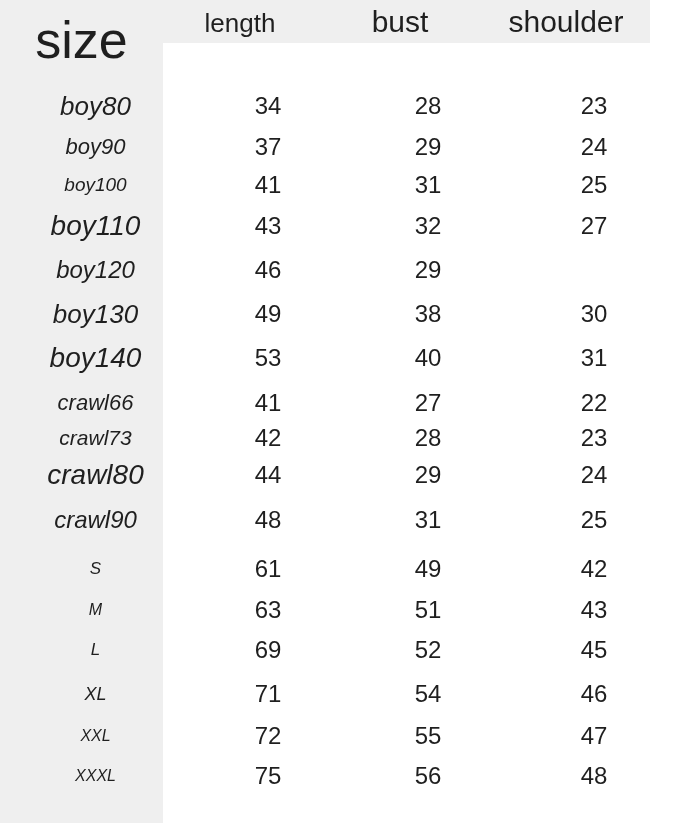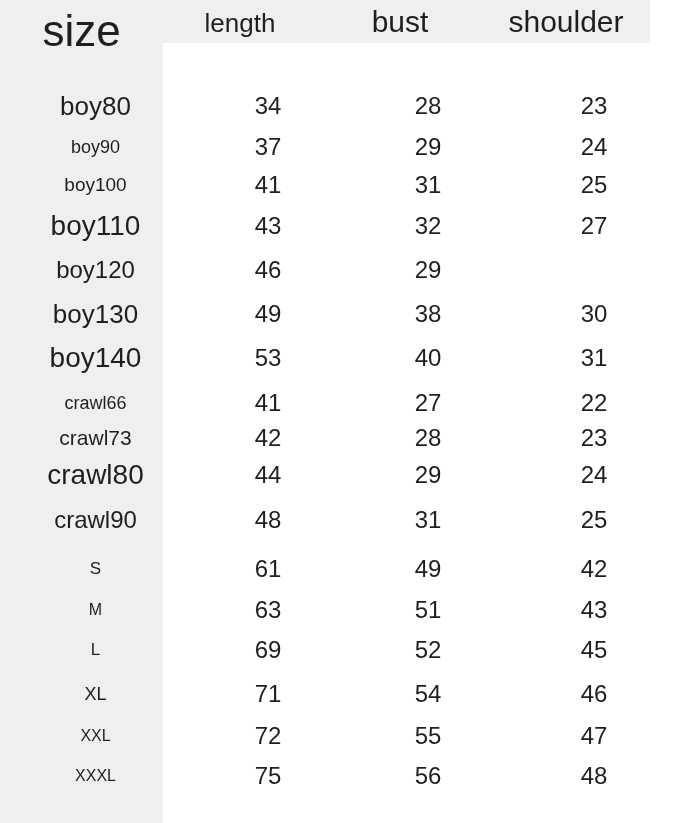--- a/index.html
+++ b/index.html
@@ -30,22 +30,22 @@
     height: 43px;
     background: #efefef;
   }
   .hcell {
     position: absolute;
     top: 0;
     text-align: center;
   }
   .h-size {
     left: 0; width: 163px;
-    top: 5px;
-    font-size: 44px;
+    top: 14px;
+    font-size: 52px;
     line-height: 52px;
   }
   .h-length {
     left: 163px; width: 154px;
     height: 45px; line-height: 47px;
     font-size: 26px;
   }
   .h-bust {
     left: 317px; width: 166px;
     height: 43px; line-height: 43px;
@@ -61,31 +61,31 @@
     left: 0;
     width: 683px;
     height: 40px;
     display: flex;
   }
   .cell {
     display: flex;
     align-items: center;
     justify-content: center;
   }
-  .c-size { width: 191px; }
+  .c-size { width: 191px; font-style: italic; }
   .c-num  { font-size: 24px; }
   .c2 { width: 154px; }
   .c3 { width: 166px; }
   .c4 { width: 166px; }
   .fs16 { font-size: 16px; }
   .fs17 { font-size: 17px; }
   .fs18 { font-size: 18px; text-align: right; }
   .fs19 { font-size: 19px; }
   .fs21 { font-size: 21px; }
-  .fs22 { font-size: 18px; }
+  .fs22 { font-size: 22px; }
   .fs24 { font-size: 24px; }
   .fs26 { font-size: 26px; }
   .fs28 { font-size: 28px; }
 </style>
 </head>
 <body>
 
 <div class="canvas">
   <div class="left-col-bg"></div>
   <div class="header-bg"></div>

